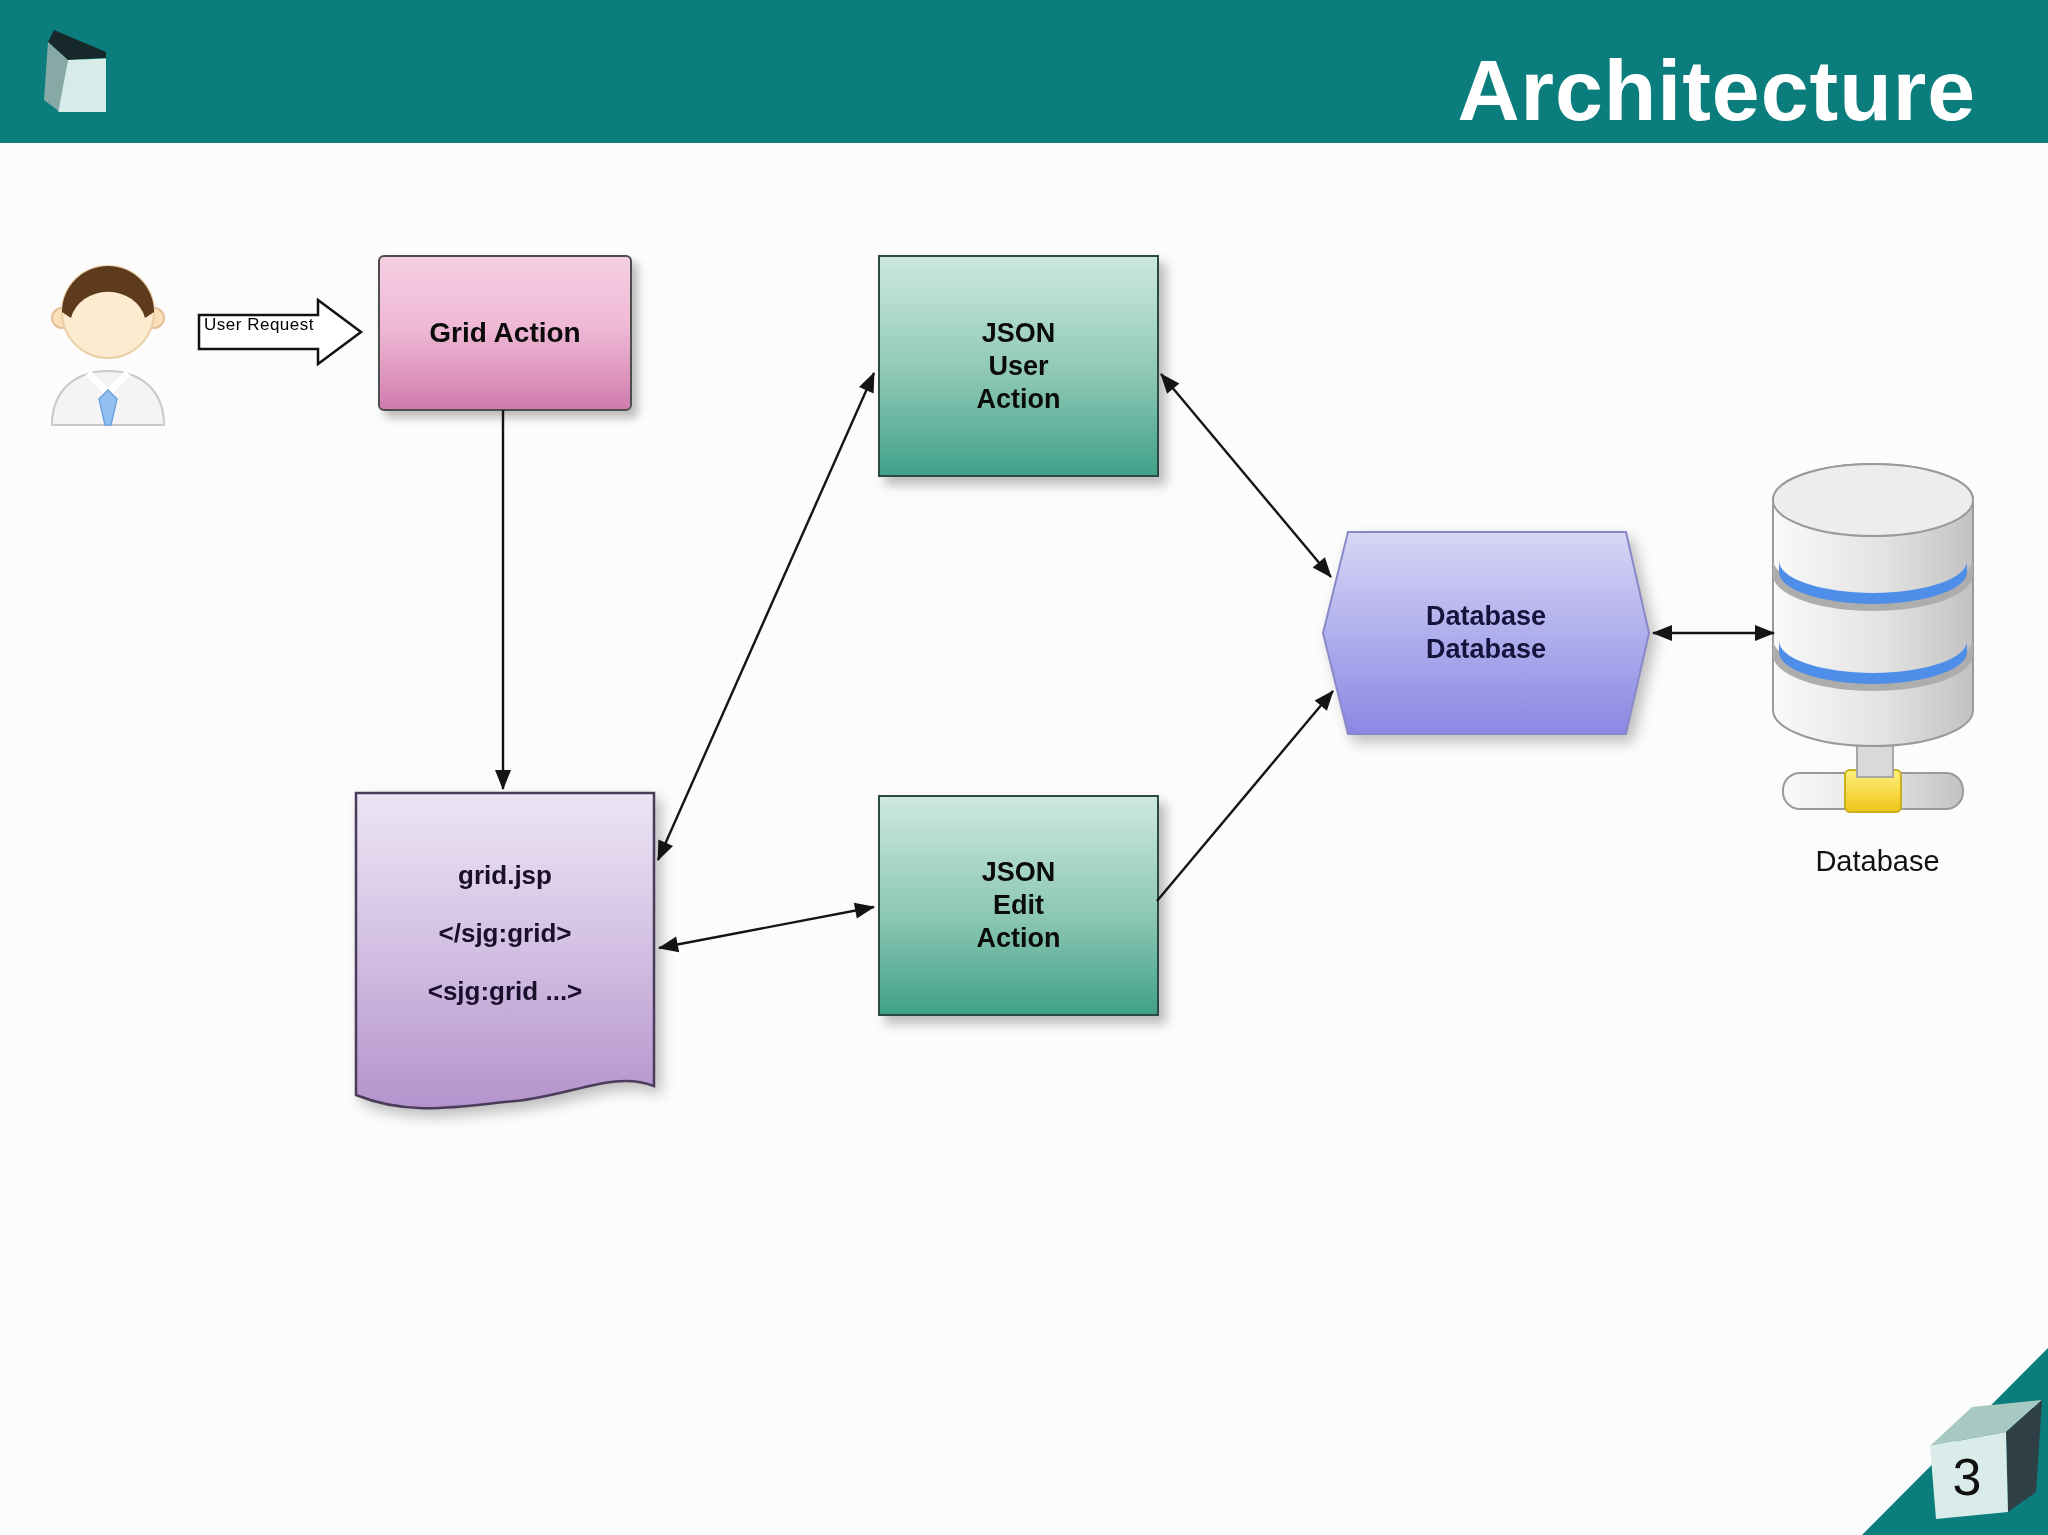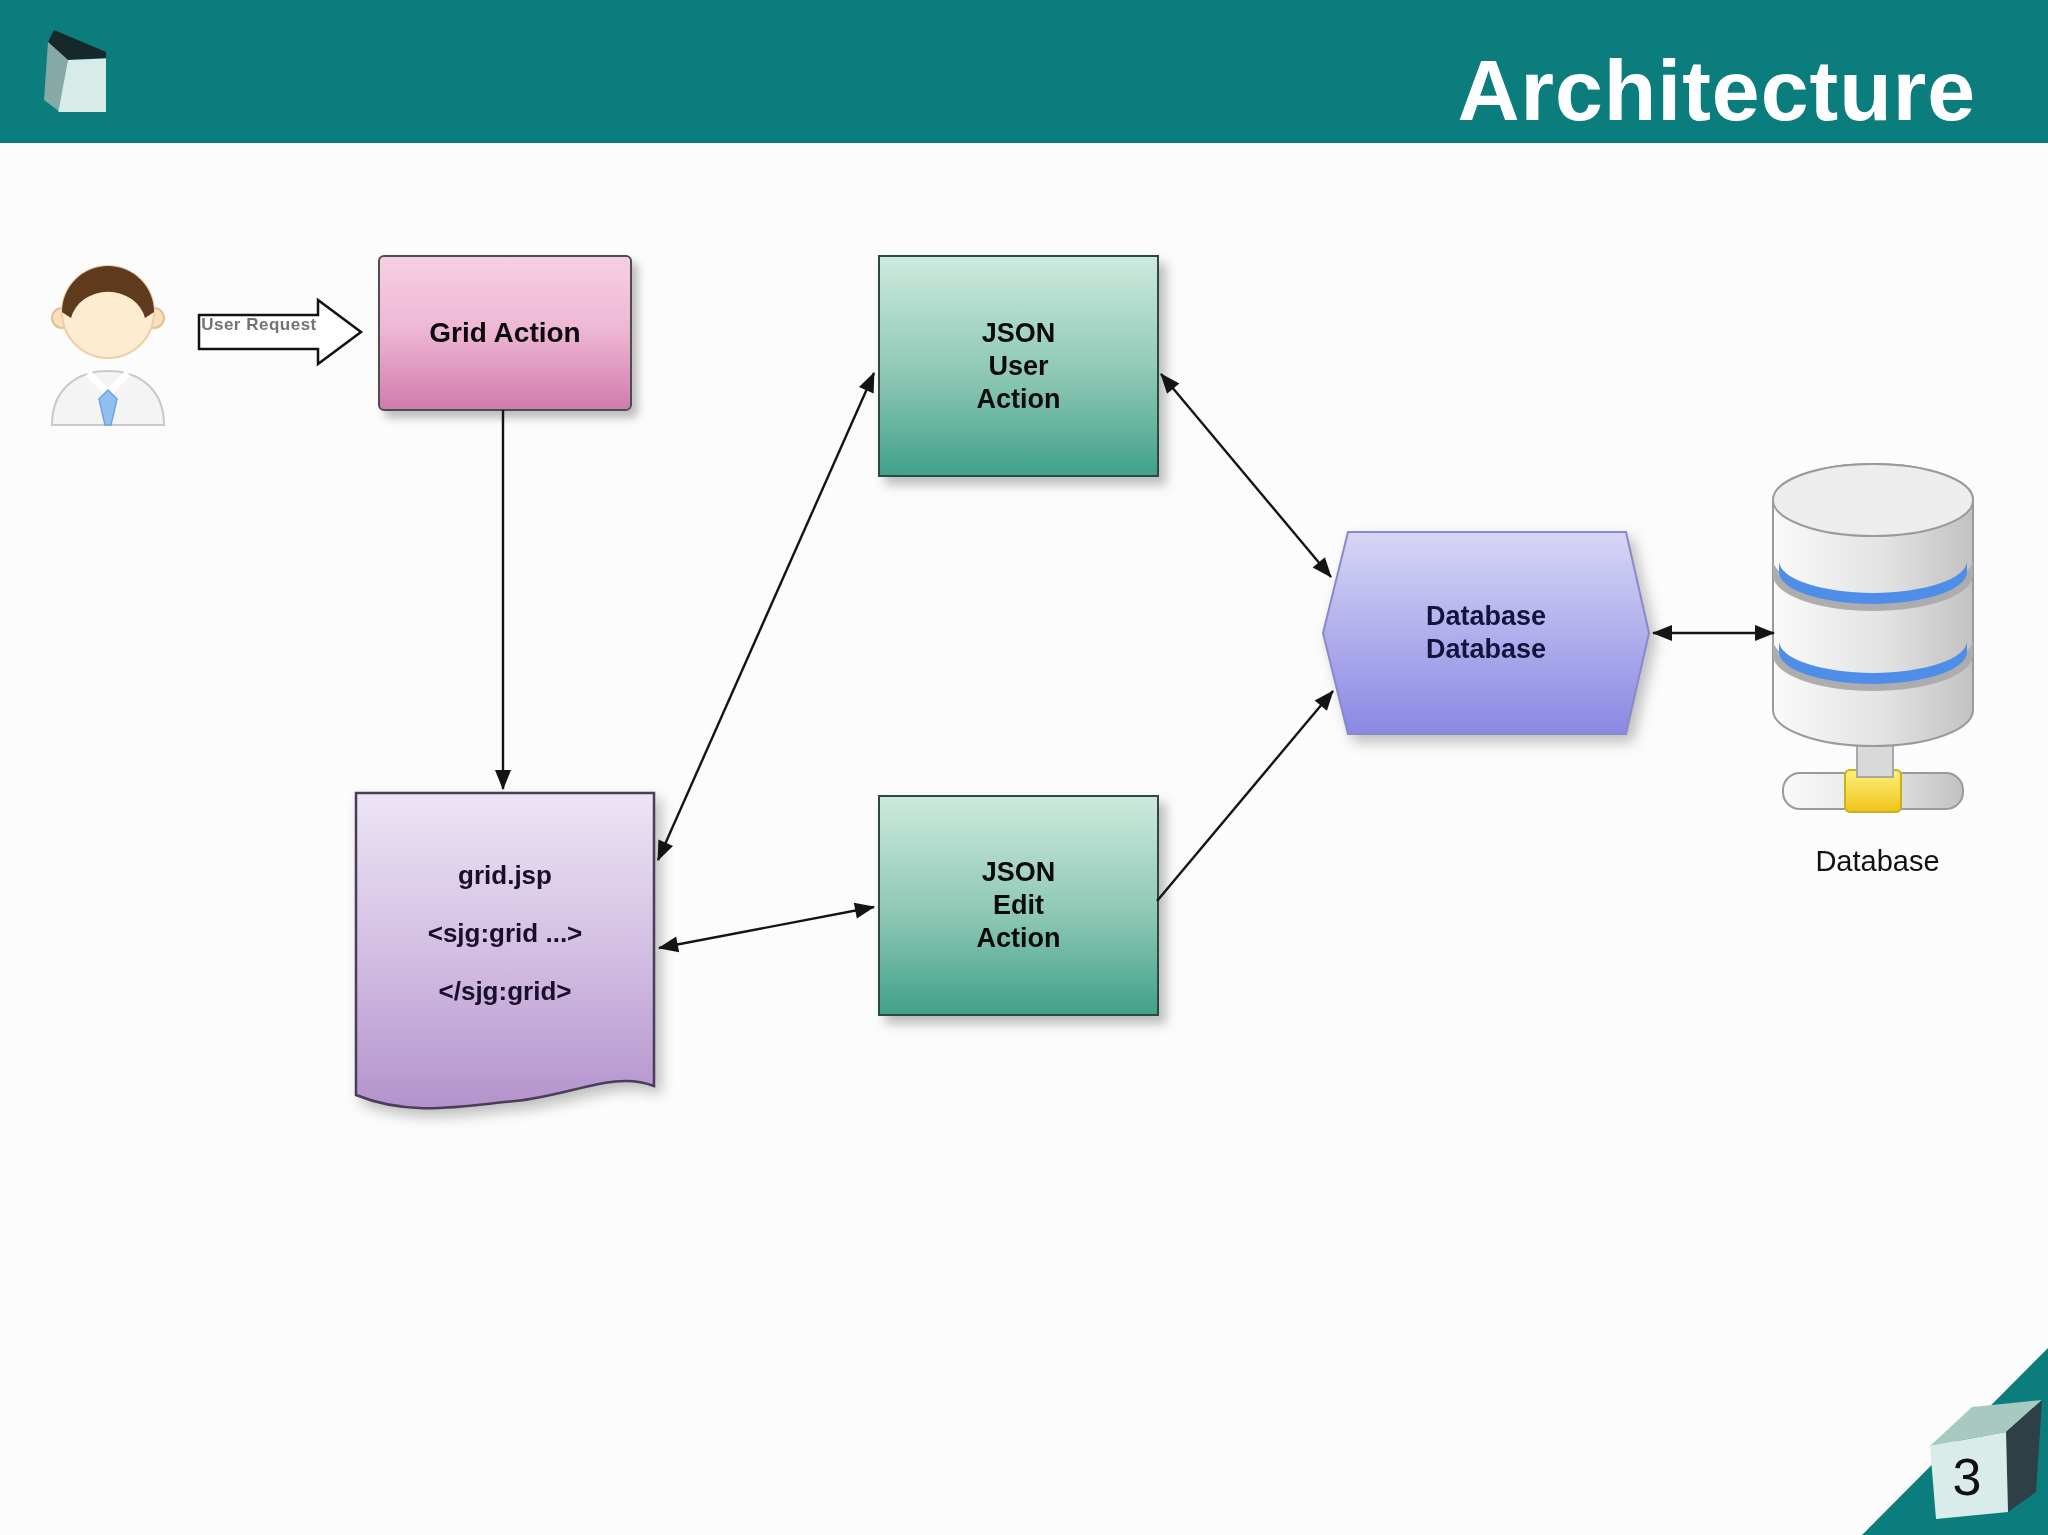--- a/index.html
+++ b/index.html
@@ -56,21 +56,21 @@
   .db-icon{position:absolute;left:1765px;top:455px;}
   .db-caption{
     position:absolute;left:1770px;top:845px;width:215px;text-align:center;
     font-size:29px;color:#111;
   }
   
   .user-req-wrap{position:absolute;left:196px;top:292px;width:170px;height:80px;}
   .user-req-label{
     position:absolute;left:4px;top:23px;width:118px;height:20px;
     display:flex;align-items:center;justify-content:center;
-    font-size:17px;font-weight:bold;letter-spacing:.5px;color:#737373;white-space:nowrap;
+    font-size:17px;font-weight:normal;letter-spacing:.5px;color:#000000;white-space:nowrap;
   }
   .person{position:absolute;left:38px;top:252px;}
   
   .connectors{position:absolute;left:0;top:0;width:2048px;height:1535px;pointer-events:none;}
   
   .corner{position:absolute;left:1855px;top:1340px;}
   .shape-shadow{filter:drop-shadow(6px 7px 7px rgba(110,110,110,.45));}
 </style>
 </head>
 <body>
@@ -129,22 +129,22 @@
         <linearGradient id="docGrad" x1="0" y1="0" x2="0" y2="1">
           <stop offset="0" stop-color="#ece5f4"></stop>
           <stop offset="0.5" stop-color="#d3bfe3"></stop>
           <stop offset="1" stop-color="#b493cc"></stop>
         </linearGradient>
       </defs>
       <path d="M3,3 L301,3 L301,296 C261,280 218,306 162,311 C108,316 57,327 3,305 Z" fill="url(#docGrad)" stroke="#4a3c5a" stroke-width="2.5"></path>
     </svg>
     <div class="doc-text">
       <div class="doc-line">grid.jsp</div>
+      <div class="doc-line">&lt;/sjg:grid&gt;</div>
       <div class="doc-line">&lt;sjg:grid ...&gt;</div>
-      <div class="doc-line">&lt;/sjg:grid&gt;</div>
     </div>
   </div>
 
   <div class="hex-wrap">
     <svg width="332" height="210" viewBox="0 0 332 210" class="shape-shadow">
       <defs>
         <linearGradient id="hexGrad" x1="0" y1="0" x2="0" y2="1">
           <stop offset="0" stop-color="#d7d6f5"></stop>
           <stop offset="1" stop-color="#8a88e4"></stop>
         </linearGradient>

